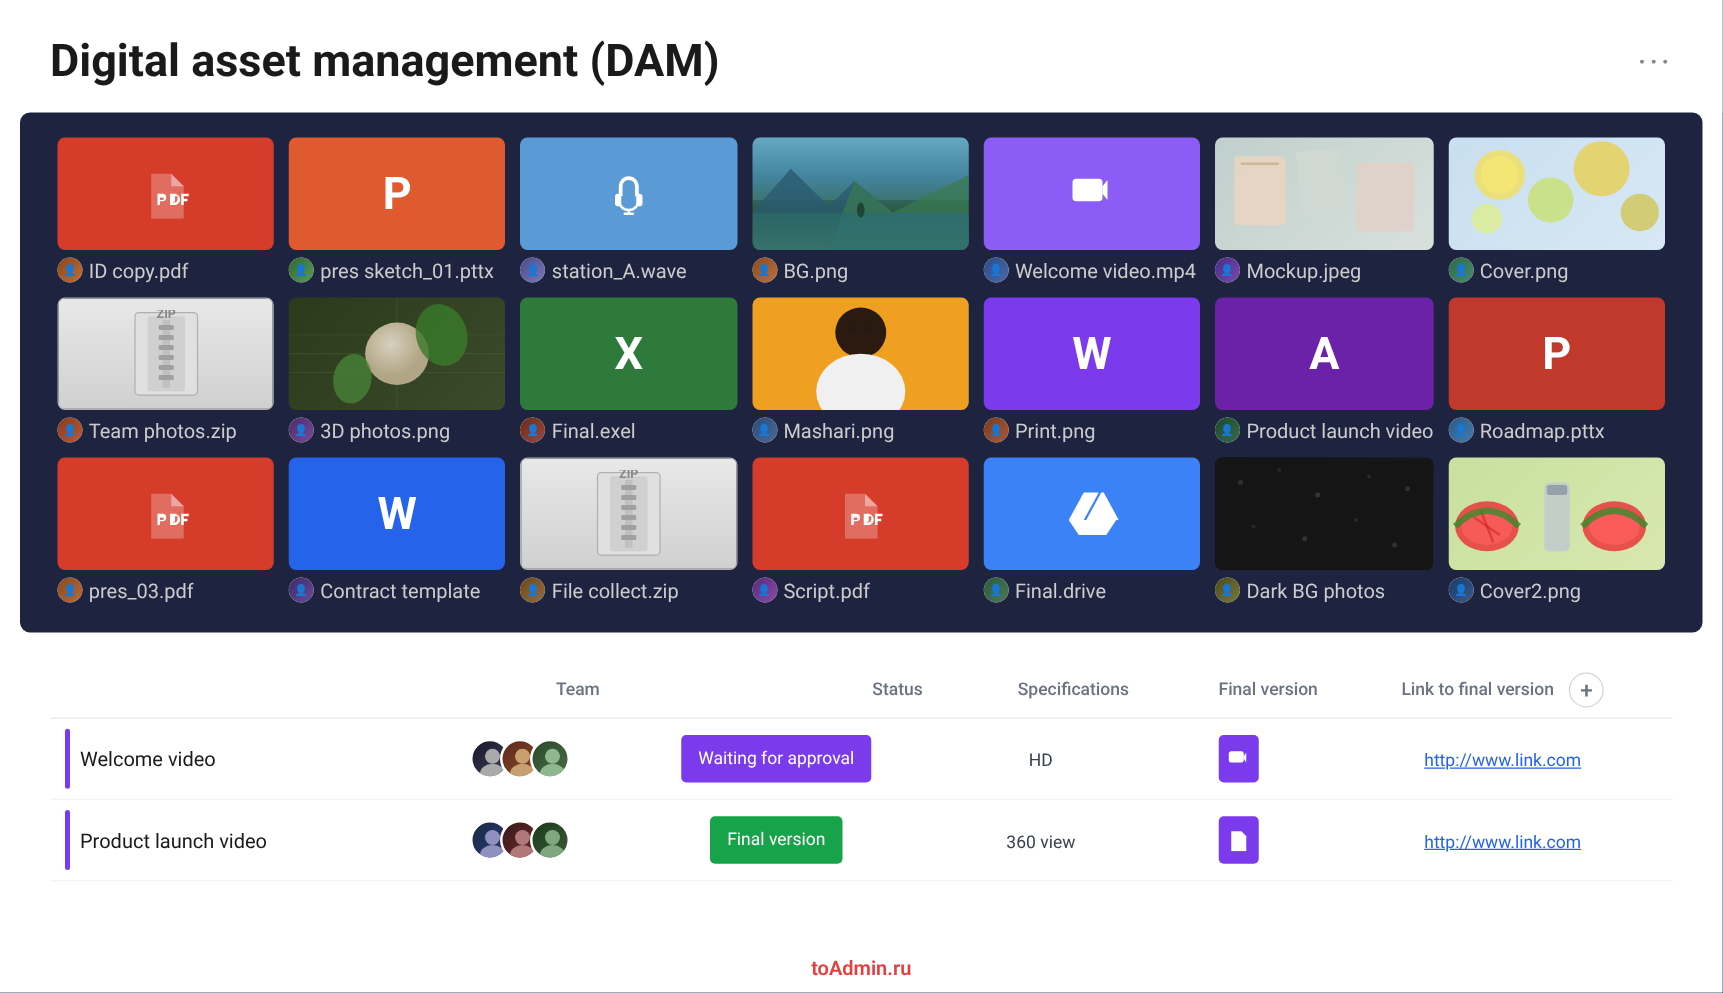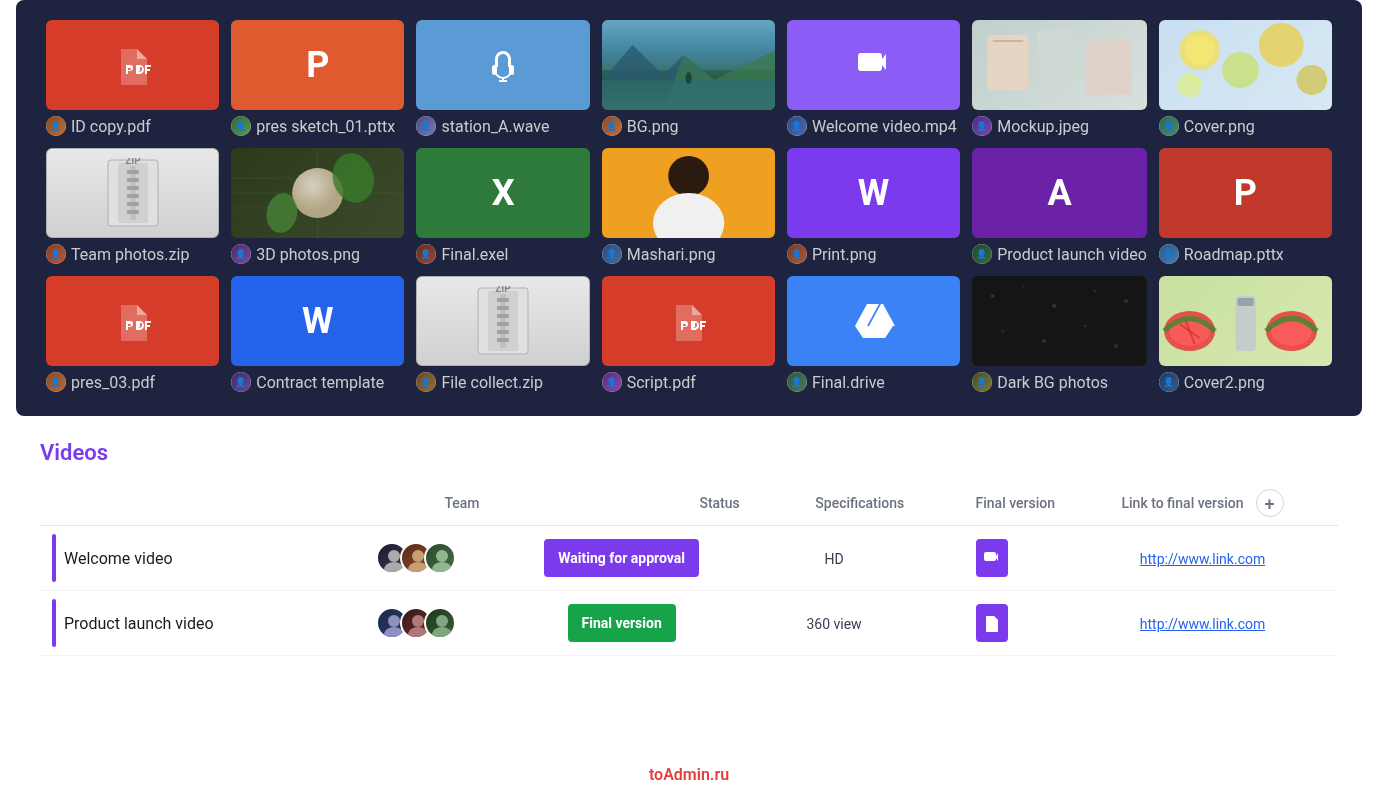--- a/index.html
+++ b/index.html
@@ -178,21 +178,21 @@
       background: #ccc;
     }
 
     .team-avatar:first-child { margin-left: 0; }
 
     .status-badge {
       display: inline-block;
       padding: 11px 14px;
       border-radius: 4px;
       font-size: 14px;
-      font-weight: 700;
+      font-weight: 400;
       color: white;
       text-align: center;
     }
 
     .status-waiting { background: #7c3aed; }
     .status-final { background: #16a34a; }
 
     .spec-text {
       font-size: 14px;
       color: #374151;
@@ -253,20 +253,24 @@
       font-weight: 600;
       z-index: 100;
       pointer-events: none;
     }
   </style>
 </head>
 <body>
 
 <div class="page-container">
 
+  <div class="header">
+    <h1 class="header-title">Digital asset management (DAM)</h1>
+    <div class="header-menu">···</div>
+  </div>
 
   <div class="grid-section">
     <div class="asset-grid">
 
       <div class="asset-item">
         <div class="asset-thumbnail bg-red">
           <div class="thumb-content">
             <svg width="40" height="40" viewBox="0 0 40 40" fill="none">
               <path d="M8 4h16l10 10v26H8V4z" fill="rgba(255,255,255,0.25)"></path>
               <path d="M24 4l10 10H24V4z" fill="rgba(255,255,255,0.4)"></path>
@@ -683,21 +687,20 @@
             <div style="width:20px;height:20px;border-radius:50%;background:linear-gradient(135deg,#1a3a6a,#3a5a8a);display:flex;align-items:center;justify-content:center;font-size:9px;color:white;">👤</div>
           </div>
           <span class="asset-name">Cover2.png</span>
         </div>
       </div>
 
     </div>
   </div>
 
   <div class="videos-section">
-    <h2 class="videos-title">Videos</h2>
 
     <table class="videos-table">
       <thead>
         <tr>
           <th style="width:300px;"></th>
           <th class="center">Team</th>
           <th class="center">Status</th>
           <th class="center">Specifications</th>
           <th class="center">Final version</th>
           <th class="center">

